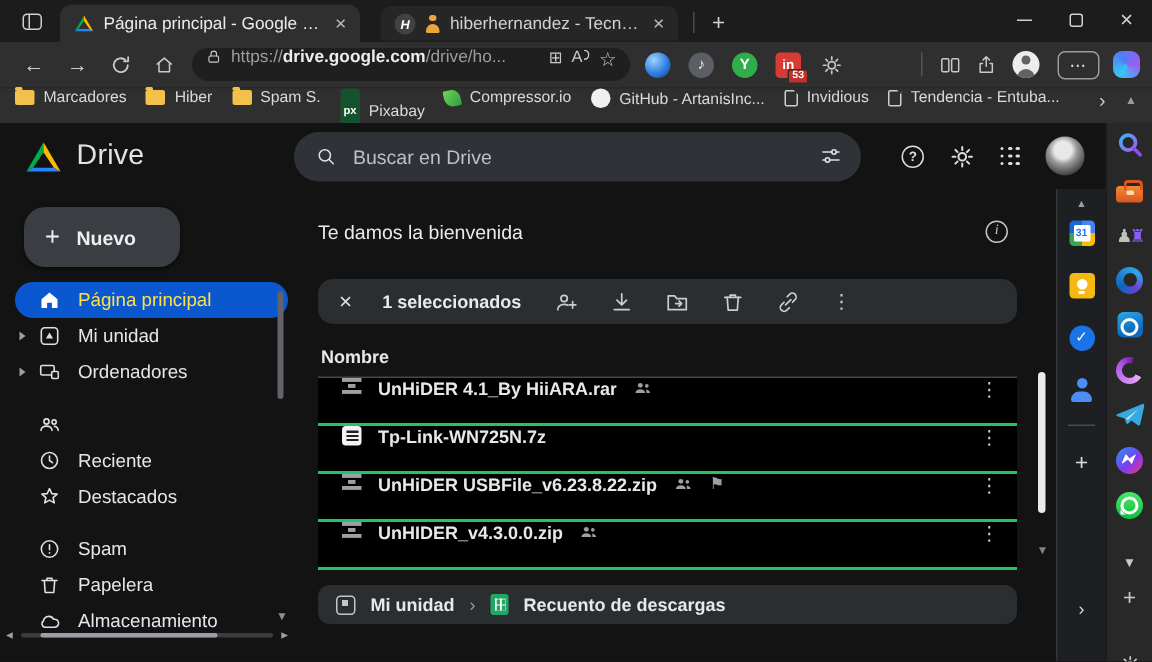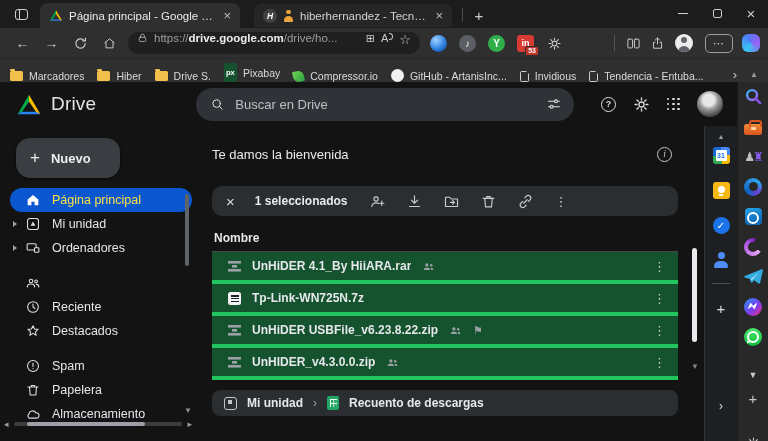--- a/index.html
+++ b/index.html
@@ -52,25 +52,25 @@
 .tb-right{margin-left:auto;display:flex;align-items:center}
 .tb-sep{width:1px;height:16px;background:#545454;margin:0 6px}
 .tb-ic{width:24px;display:flex;justify-content:center;color:#c9c9c9}
 .avatar-sm{width:18px;height:18px;border-radius:50%;background:#ececec;position:relative;overflow:hidden;margin:0 6px}
 .avatar-sm::before{content:"";position:absolute;top:3px;left:6px;width:6px;height:6px;border-radius:50%;background:#5f6368}
 .avatar-sm::after{content:"";position:absolute;bottom:-1px;left:3px;width:12px;height:7px;border-radius:6px 6px 0 0;background:#5f6368}
 .more-box{width:28px;height:19px;border:1px solid #9b9b9b;border-radius:5px;display:flex;align-items:center;justify-content:center;color:#e3e3e3;font-size:11px;margin:0 6px;letter-spacing:1px}
 .copilot{width:18px;height:18px;border-radius:6px;background:conic-gradient(from 210deg,#37c6f4,#4f7df8,#9a5ef2,#37c6f4);margin-left:3px}
 
 
-.bookmarks{height:24px;background:#2f2f2f;display:flex;align-items:flex-end;padding:0 10px;gap:13px;border-top:1px solid #282828;font-size:10.5px;color:#dadada;flex:none}
+.bookmarks{height:24px;background:#2f2f2f;display:flex;align-items:flex-start;padding:0 10px;gap:13px;border-top:1px solid #282828;font-size:10.5px;color:#dadada;flex:none}
 .bm{display:flex;align-items:center;gap:6px;white-space:nowrap}
 .bm-folder{width:13px;height:10px;background:#f2c14b;border-radius:1.5px;position:relative;flex:none}
 .bm-folder::before{content:"";position:absolute;top:-2px;left:0;width:5px;height:2px;background:#f2c14b;border-radius:1px 1px 0 0}
-.bm-px{width:13px;height:19px;border-radius:2.5px;background:#14532d;color:#fff;font-size:7.5px;font-weight:bold;display:flex;align-items:center;justify-content:center;flex:none;font-style:normal}
+.bm-px{width:13px;height:29px;border-radius:2.5px;background:#14532d;color:#fff;font-size:7.5px;font-weight:bold;display:flex;align-items:center;justify-content:center;flex:none;font-style:normal}
 .bm-leaf{width:11px;height:11px;background:linear-gradient(135deg,#6fd455,#2e9e3f);border-radius:1px 6px 1px 6px;transform:rotate(-12deg);flex:none}
 .bm-gh{width:13px;height:13px;border-radius:50%;background:#f0f0f0;flex:none}
 .bm-doc{width:9px;height:11px;border:1.2px solid #cfcfcf;border-radius:1.5px;position:relative;flex:none}
 .bm-doc::before{content:"";position:absolute;top:-1.2px;right:-1.2px;border:2.6px solid;border-color:#2f2f2f #2f2f2f transparent transparent}
 .bm-end{margin-left:auto;display:flex;align-items:center;gap:13px;color:#c9c9c9}
 .bm-chev{font-size:13px}
 .bm-caret{font-size:8px;color:#9a9a9a}
 
 
 .main{flex:1;display:flex;min-height:0}
@@ -109,21 +109,21 @@
 .content{flex:1;min-width:0;padding:6px 26px 0 12px;display:flex;flex-direction:column}
 .title-row{height:40px;display:flex;align-items:center;margin-top:2px}
 .page-title{font-size:13px;color:#e9eaee}
 .info-c{margin-left:auto;margin-right:6px;width:15px;height:15px;border-radius:50%;border:1.4px solid #c4c7c5;color:#c4c7c5;font-size:9.5px;font-family:"Liberation Serif",serif;font-style:italic;display:flex;align-items:center;justify-content:center}
 .sel-bar{height:30px;background:#2b2e31;border-radius:10px;display:flex;align-items:center;margin-top:12px;padding:0 14px;gap:20px;flex:none}
 .sel-x{font-size:15px;color:#dadce0;line-height:1}
 .sel-count{font-size:12px;font-weight:bold;color:#e8eaed;margin-right:2px;white-space:nowrap}
 .sel-ic{color:#c9cdd2;display:flex}
 .sel-kebab{color:#c9cdd2;font-size:13px}
 .list-hdr{height:28px;display:flex;align-items:center;margin-top:8px;border-bottom:1px solid #45474a;font-weight:bold;font-size:12px;color:#e6e8eb;padding-left:2px;flex:none}
-.file-row{height:32px;display:flex;align-items:center;gap:11px;border-bottom:4px solid #22c55e;background:#14532d;padding:0 12px 0 16px;font-size:12px;font-weight:bold;color:#e6e8eb;flex:none}
+.file-row{height:32px;display:flex;gap:11px;border-bottom:2px solid #22c55e;background:#000000;padding:0 12px 0 16px;font-size:12px;font-weight:bold;color:#e6e8eb;flex:none}
 .fname{white-space:nowrap;overflow:hidden;text-overflow:ellipsis}
 .zip-ic{width:13px;height:11px;flex:none;background:linear-gradient(#9aa0a6,#9aa0a6) 0 0/13px 2.6px no-repeat,linear-gradient(#9aa0a6,#9aa0a6) 50% 50%/5px 2.6px no-repeat,linear-gradient(#9aa0a6,#9aa0a6) 0 100%/13px 2.6px no-repeat}
 .box-ic{width:13px;height:13px;border-radius:2.5px;background:#f1f3f4;position:relative;flex:none}
 .box-ic::after{content:"";position:absolute;left:2.5px;right:2.5px;top:3px;height:7.2px;background:linear-gradient(#202124 0 1.6px,transparent 1.6px 2.8px,#202124 2.8px 4.4px,transparent 4.4px 5.6px,#202124 5.6px 7.2px)}
 .ppl-ic{color:#9aa0a6;flex:none;display:flex}
 .flag-ic{color:#9aa0a6;font-size:11px;font-weight:normal}
 .row-kebab{margin-left:auto;color:#c4c7c5;font-size:13px;font-weight:normal}
 .crumb-bar{height:26px;background:#2b2e31;border-radius:8px;margin-top:10px;display:flex;align-items:center;gap:10px;padding:0 12px;font-size:12px;font-weight:bold;color:#e6e8eb;flex:none}
 .mydrive-ic{width:13px;height:13px;border:1.5px solid #c4c7c5;border-radius:3px;position:relative;flex:none}
 .mydrive-ic::after{content:"";position:absolute;left:2.5px;top:2.5px;width:4px;height:4px;background:#c4c7c5}
@@ -283,21 +283,21 @@
     <span class="bm">
         <i class="bm-folder"></i>
         <span>Marcadores</span>
       </span>
     <span class="bm">
         <i class="bm-folder"></i>
         <span>Hiber</span>
       </span>
     <span class="bm">
         <i class="bm-folder"></i>
-        <span>Drive S.</span>
+        <span>Spam S.</span>
       </span>
     <span class="bm">
         <i class="bm-px">px</i>
         <span>Pixabay</span>
       </span>
     <span class="bm">
         <i class="bm-leaf"></i>
         <span>Compressor.io</span>
       </span>
     <span class="bm">

